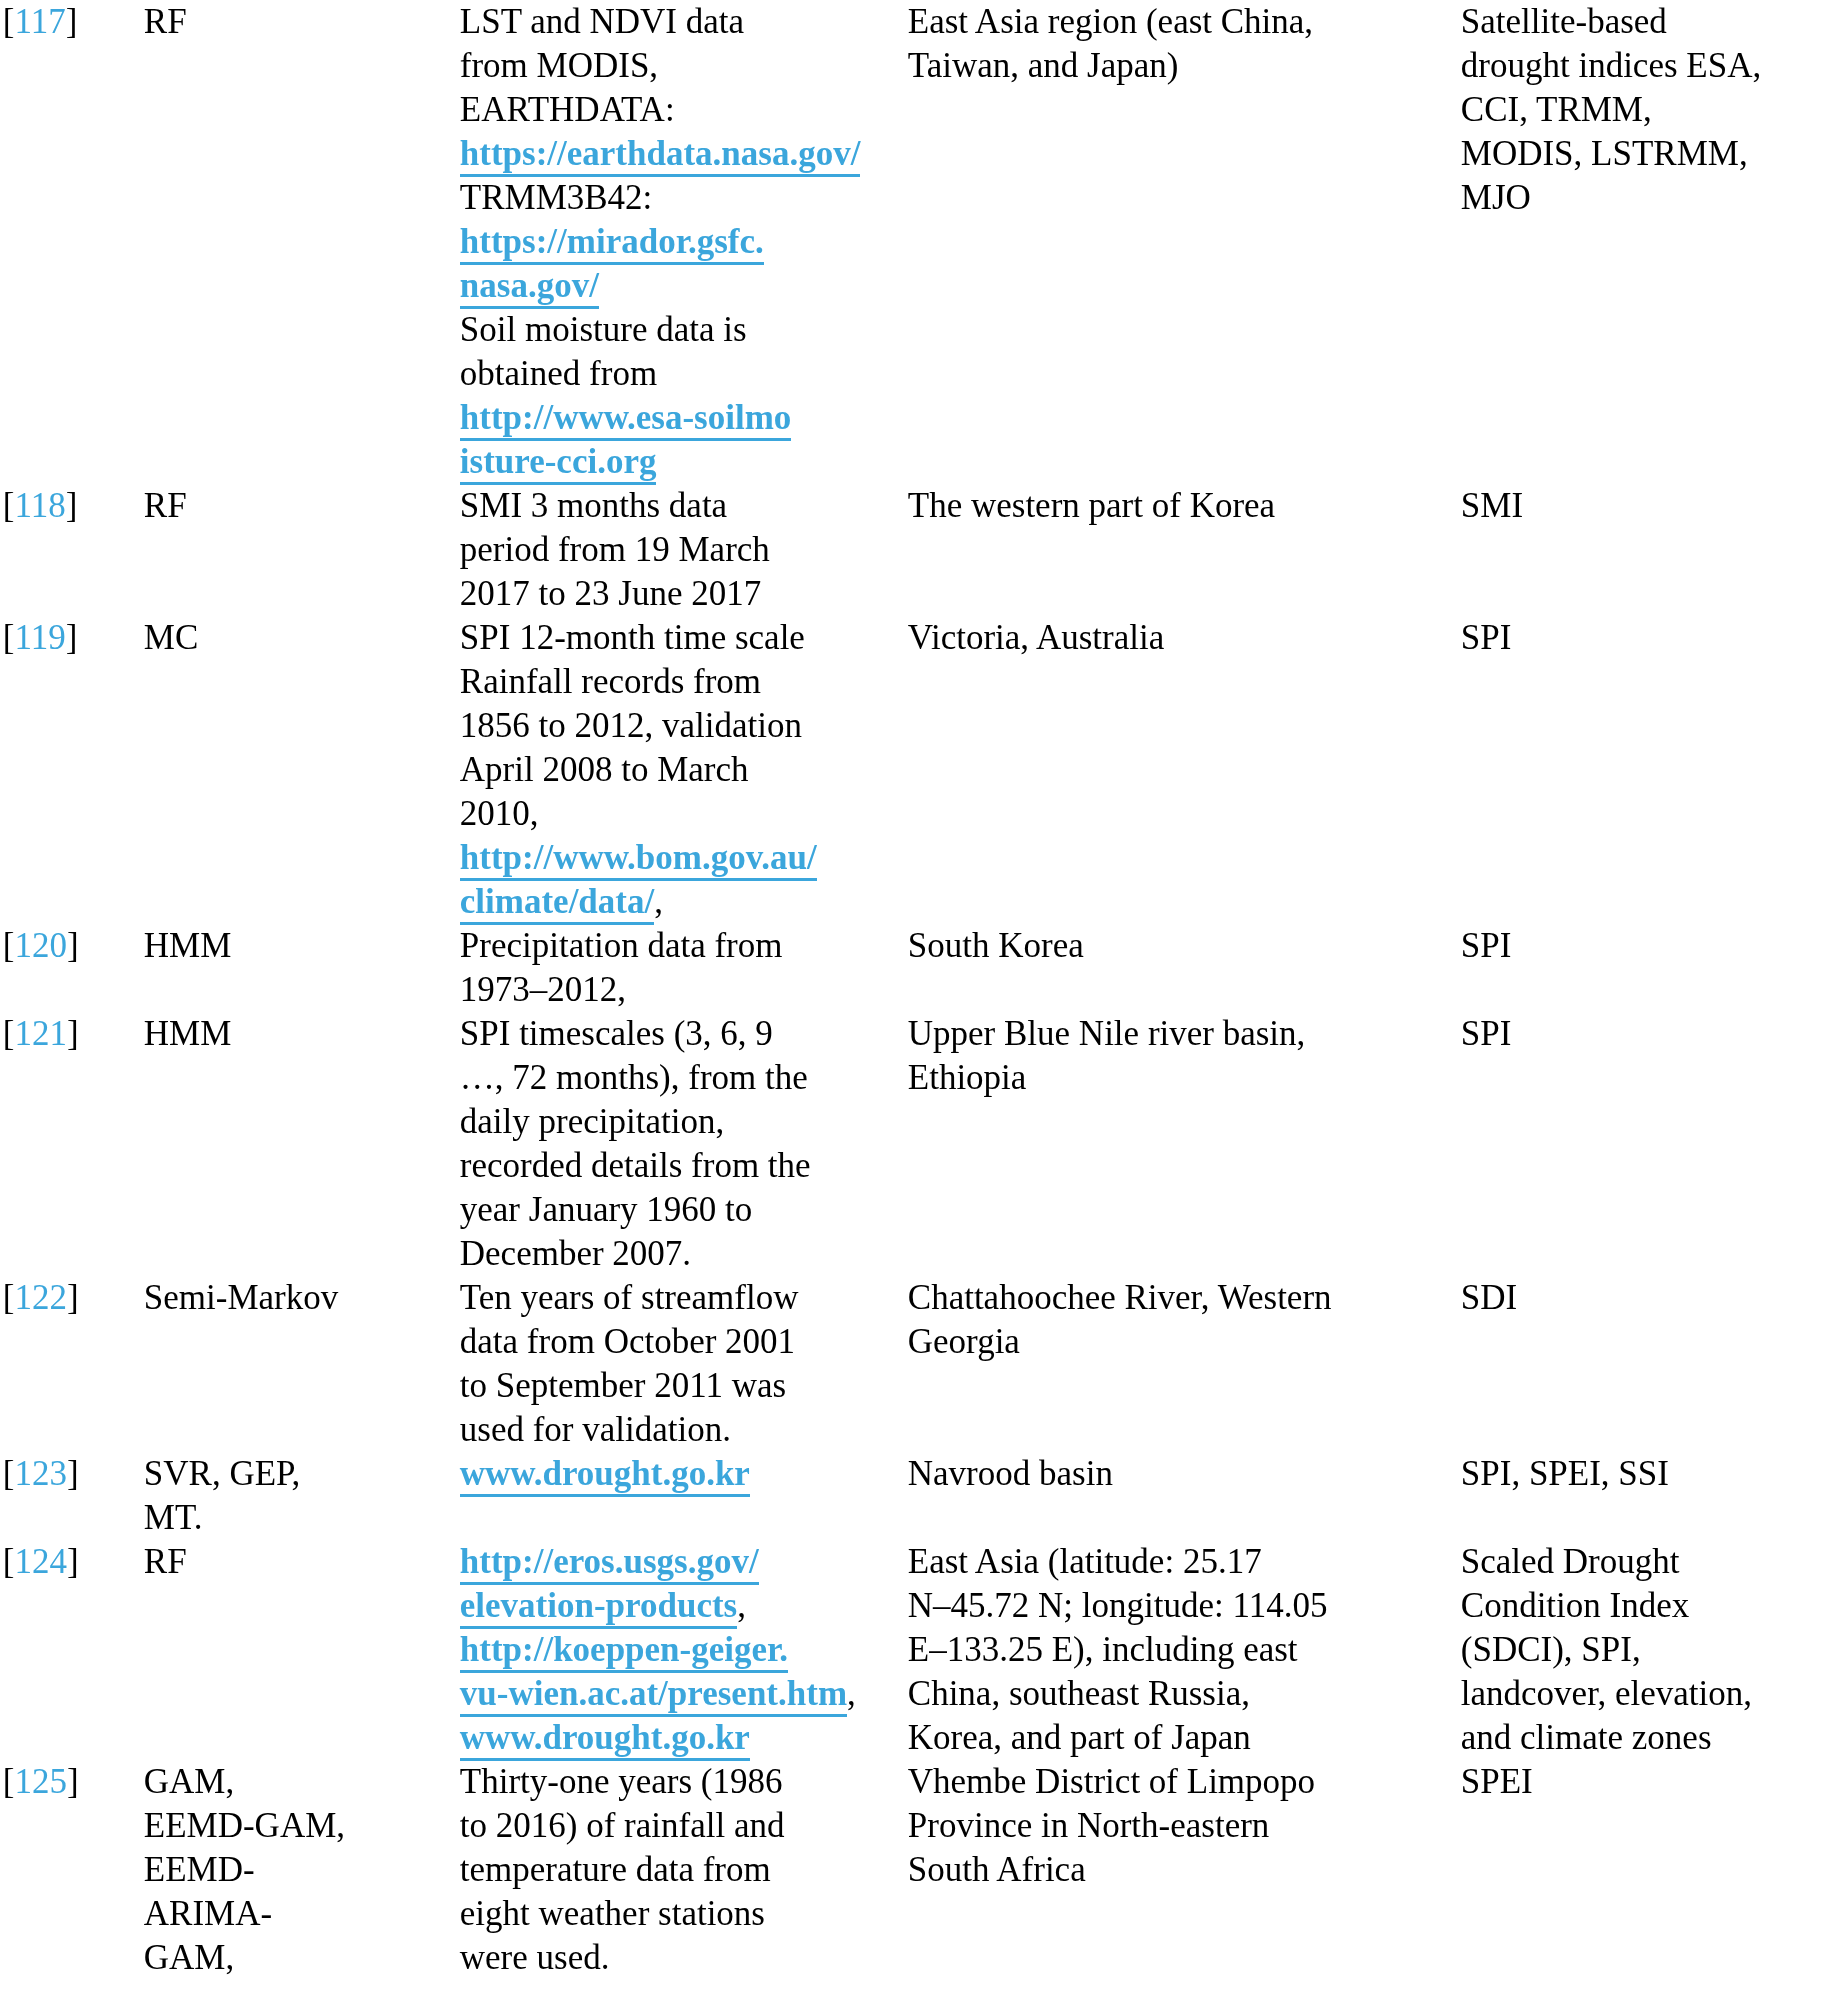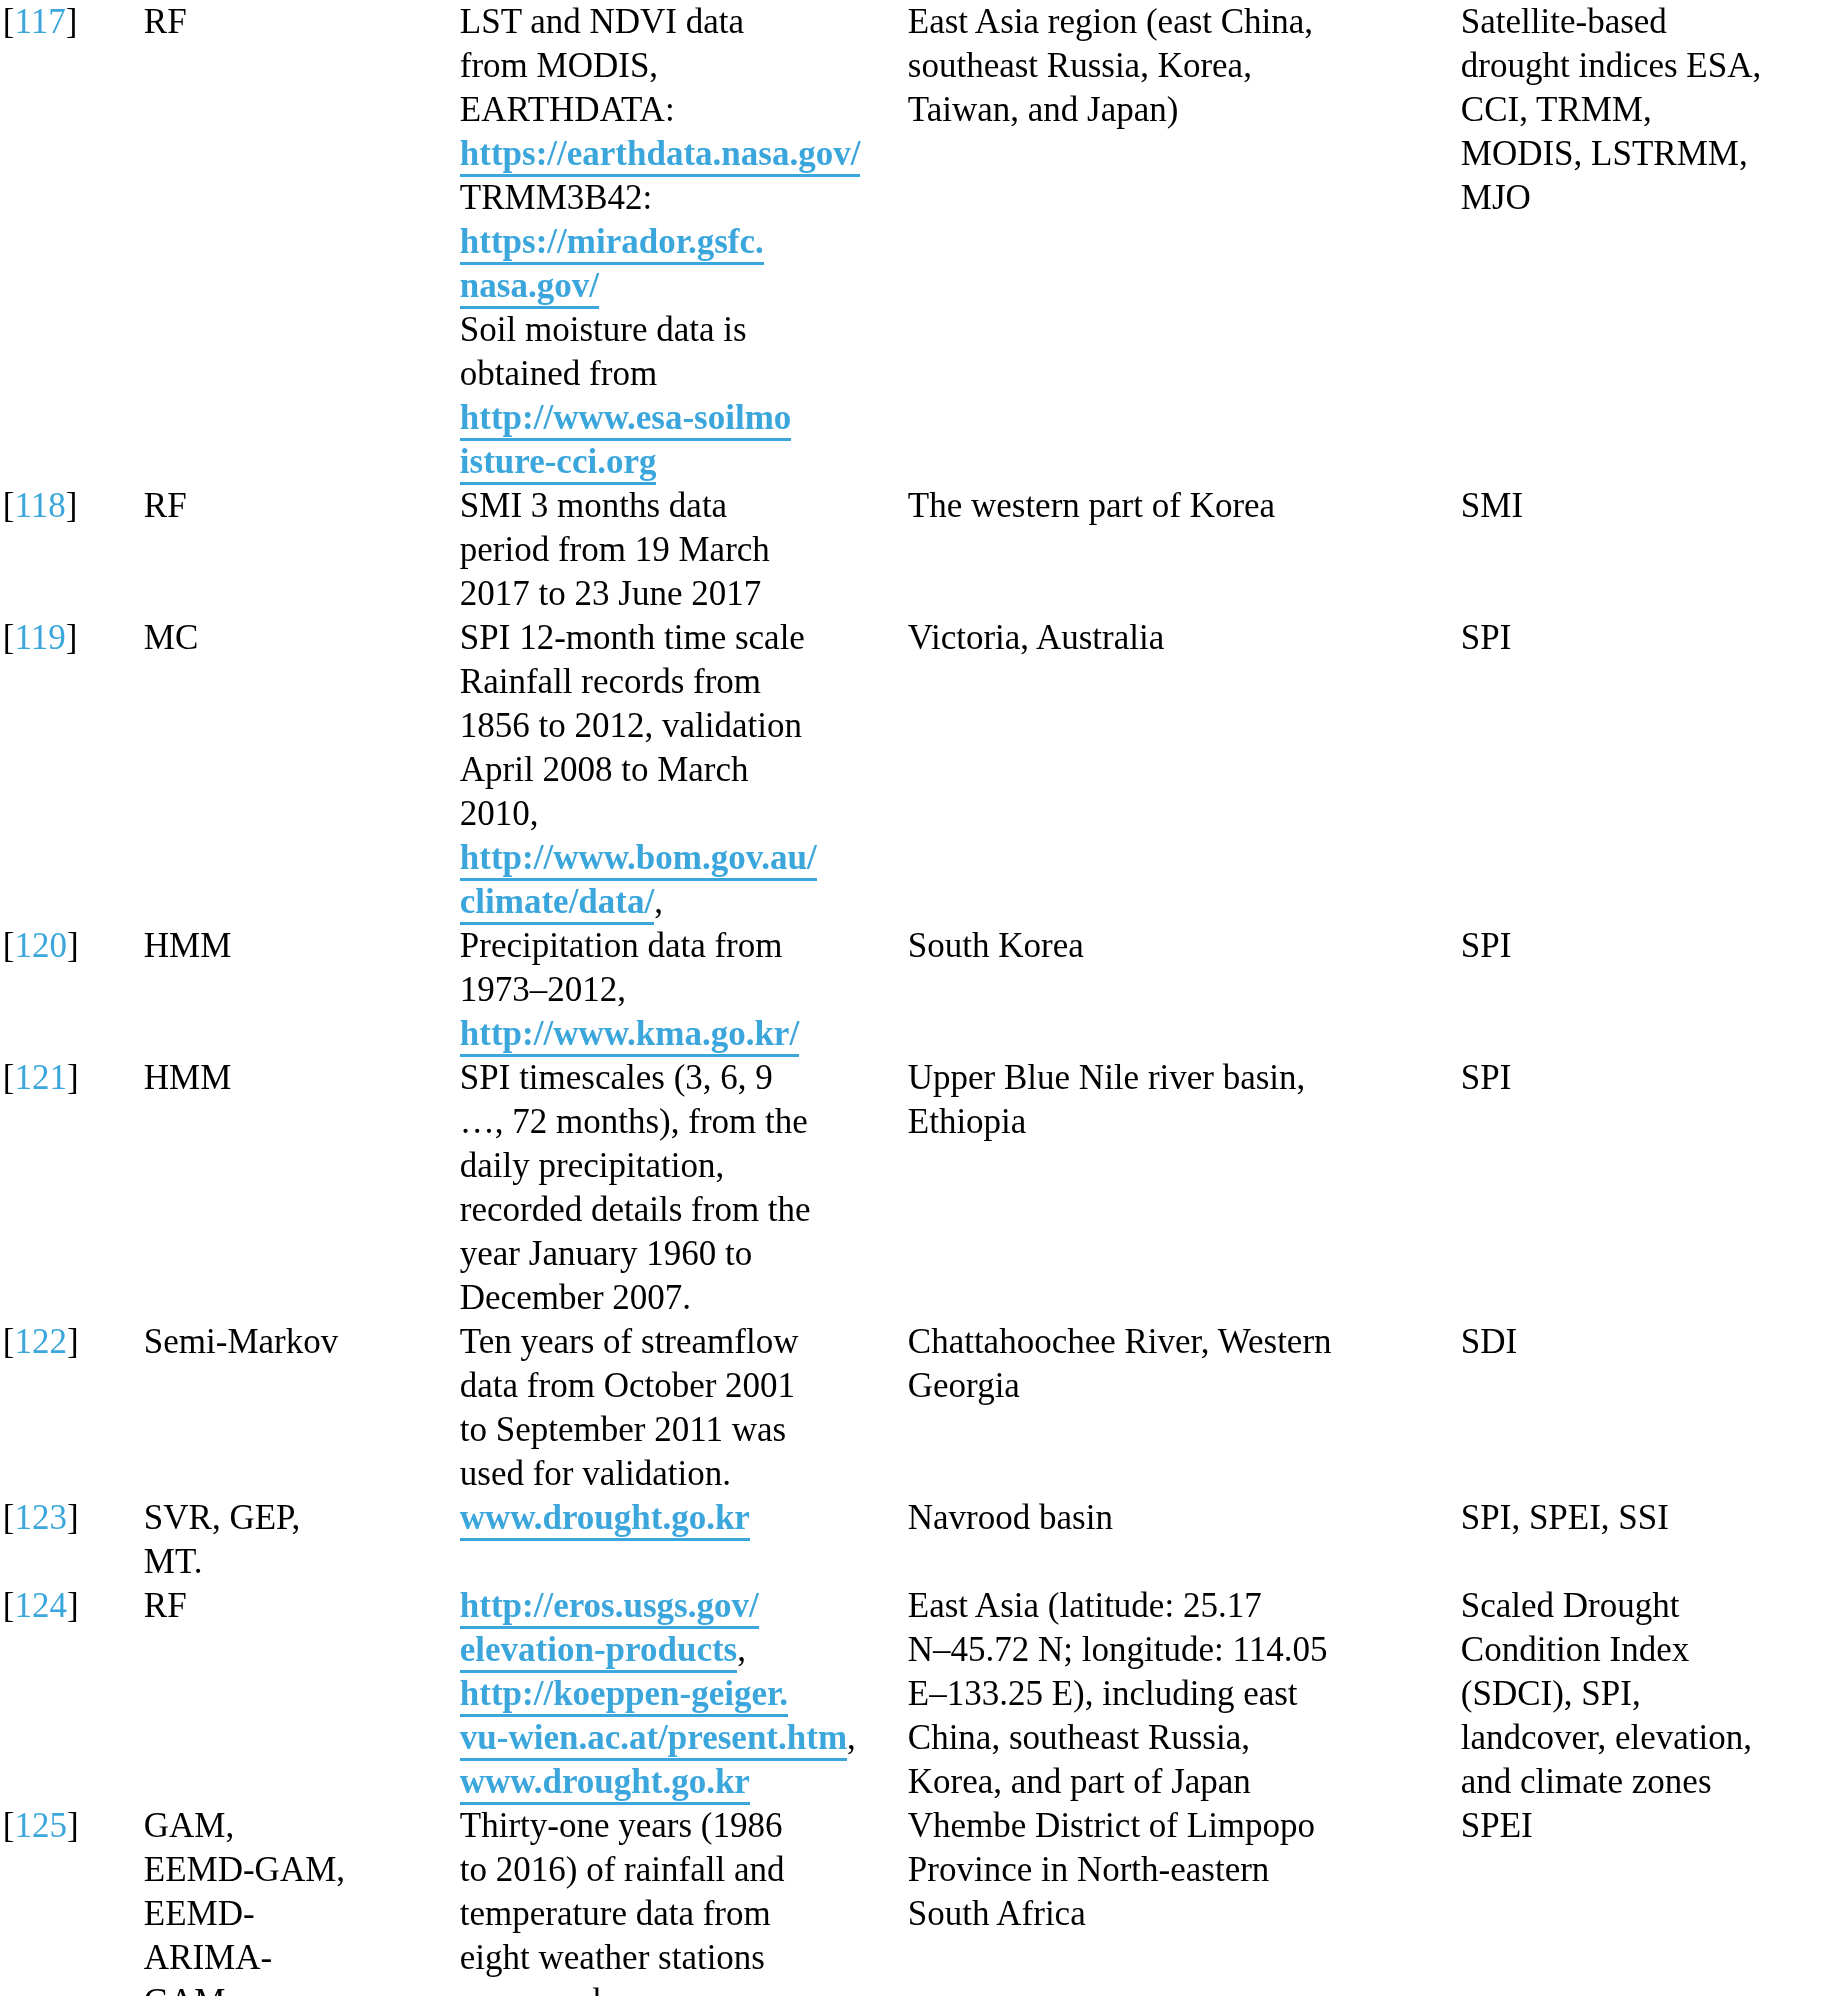--- a/index.html
+++ b/index.html
@@ -51,21 +51,20 @@
         <div class="line"><span class="txt">TRMM3B42:</span></div>
         <div class="line"><span class="link">https://mirador.gsfc.</span></div>
         <div class="line"><span class="link">nasa.gov/</span></div>
         <div class="line"><span class="txt">Soil moisture data is</span></div>
         <div class="line"><span class="txt">obtained from</span></div>
         <div class="line"><span class="link">http://www.esa-soilmo</span></div>
         <div class="line"><span class="link">isture-cci.org</span></div>
       </div>
       <div class="cell">
         <div class="line"><span class="txt">East Asia region (east China,</span></div>
-        <div class="line"><span class="txt">southeast Russia, Korea,</span></div>
         <div class="line"><span class="txt">Taiwan, and Japan)</span></div>
       </div>
       <div class="cell">
         <div class="line"><span class="txt">Satellite-based</span></div>
         <div class="line"><span class="txt">drought indices ESA,</span></div>
         <div class="line"><span class="txt">CCI, TRMM,</span></div>
         <div class="line"><span class="txt">MODIS, LSTRMM,</span></div>
         <div class="line"><span class="txt">MJO</span></div>
       </div>
     </div>
@@ -114,21 +113,20 @@
     <div class="row">
       <div class="cell">
         <div class="line"><span class="bracket">[</span><span class="refnum">120</span><span class="bracket">]</span></div>
       </div>
       <div class="cell">
         <div class="line"><span class="txt">HMM</span></div>
       </div>
       <div class="cell">
         <div class="line"><span class="txt">Precipitation data from</span></div>
         <div class="line"><span class="txt">1973–2012,</span></div>
-        <div class="line"><span class="link">http://www.kma.go.kr/</span></div>
       </div>
       <div class="cell">
         <div class="line"><span class="txt">South Korea</span></div>
       </div>
       <div class="cell">
         <div class="line"><span class="txt">SPI</span></div>
       </div>
     </div>
     <div class="row">
       <div class="cell">

